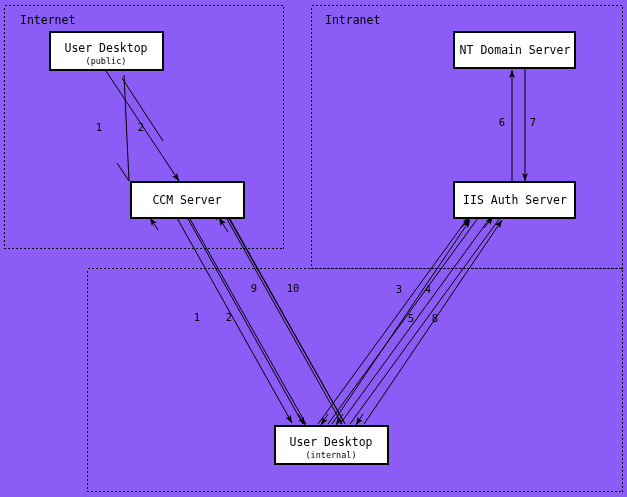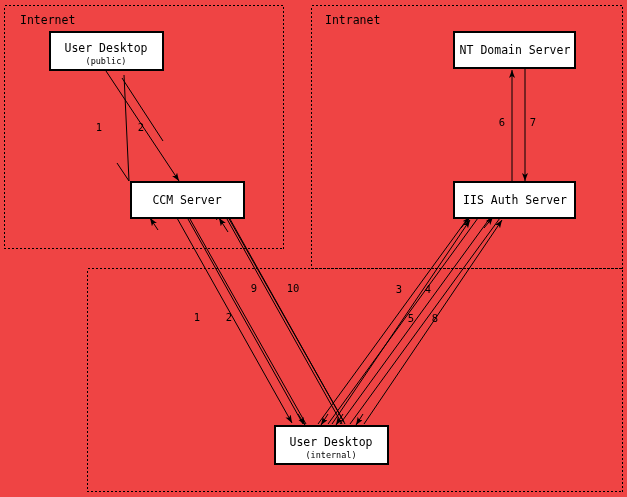--- a/index.html
+++ b/index.html
@@ -4,21 +4,21 @@
 <style>
   html, body {
     margin: 0;
     padding: 0;
     background: #ffffff;
   }
   #canvas {
     position: relative;
     width: 627px;
     height: 497px;
-    background: #ef4444;
+    background: #8b5cf6;
     overflow: hidden;
     font-family: "DejaVu Sans Mono", monospace;
   }
   svg#diagram {
     position: absolute;
     left: 0;
     top: 0;
     width: 627px;
     height: 497px;
   }

